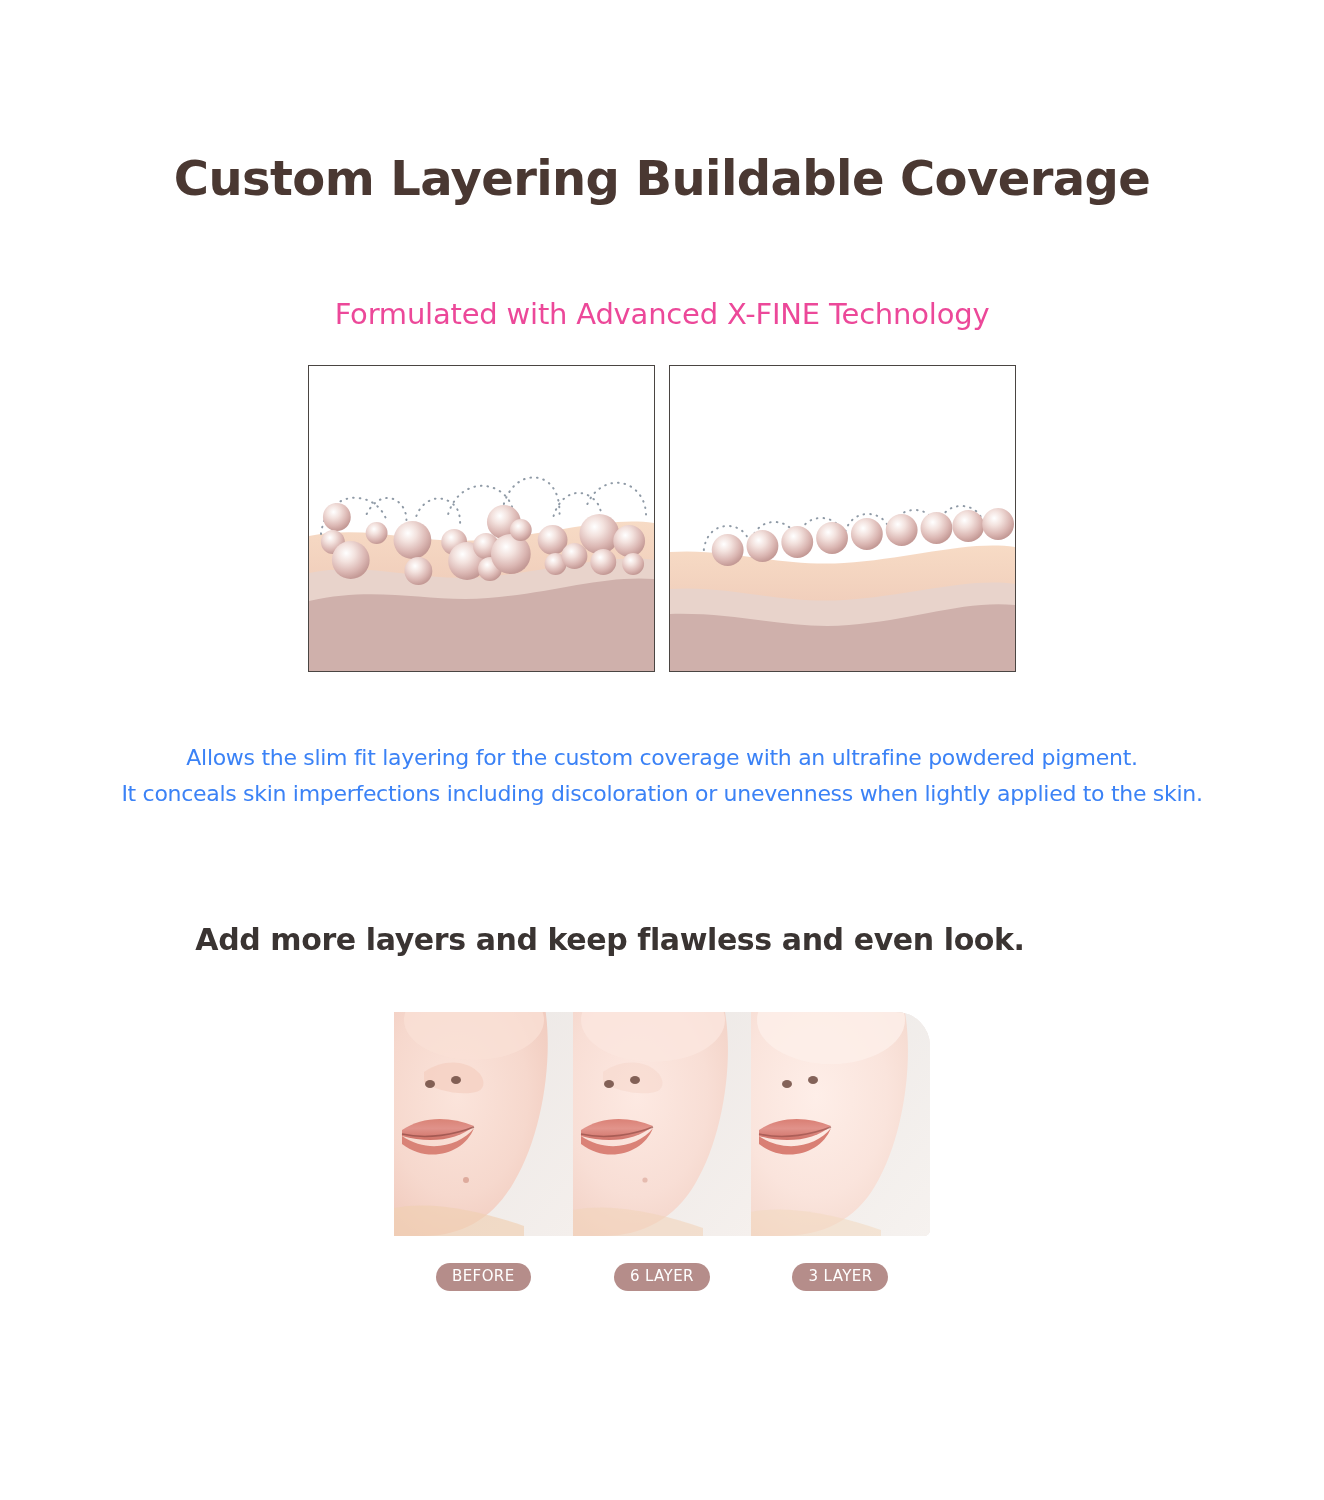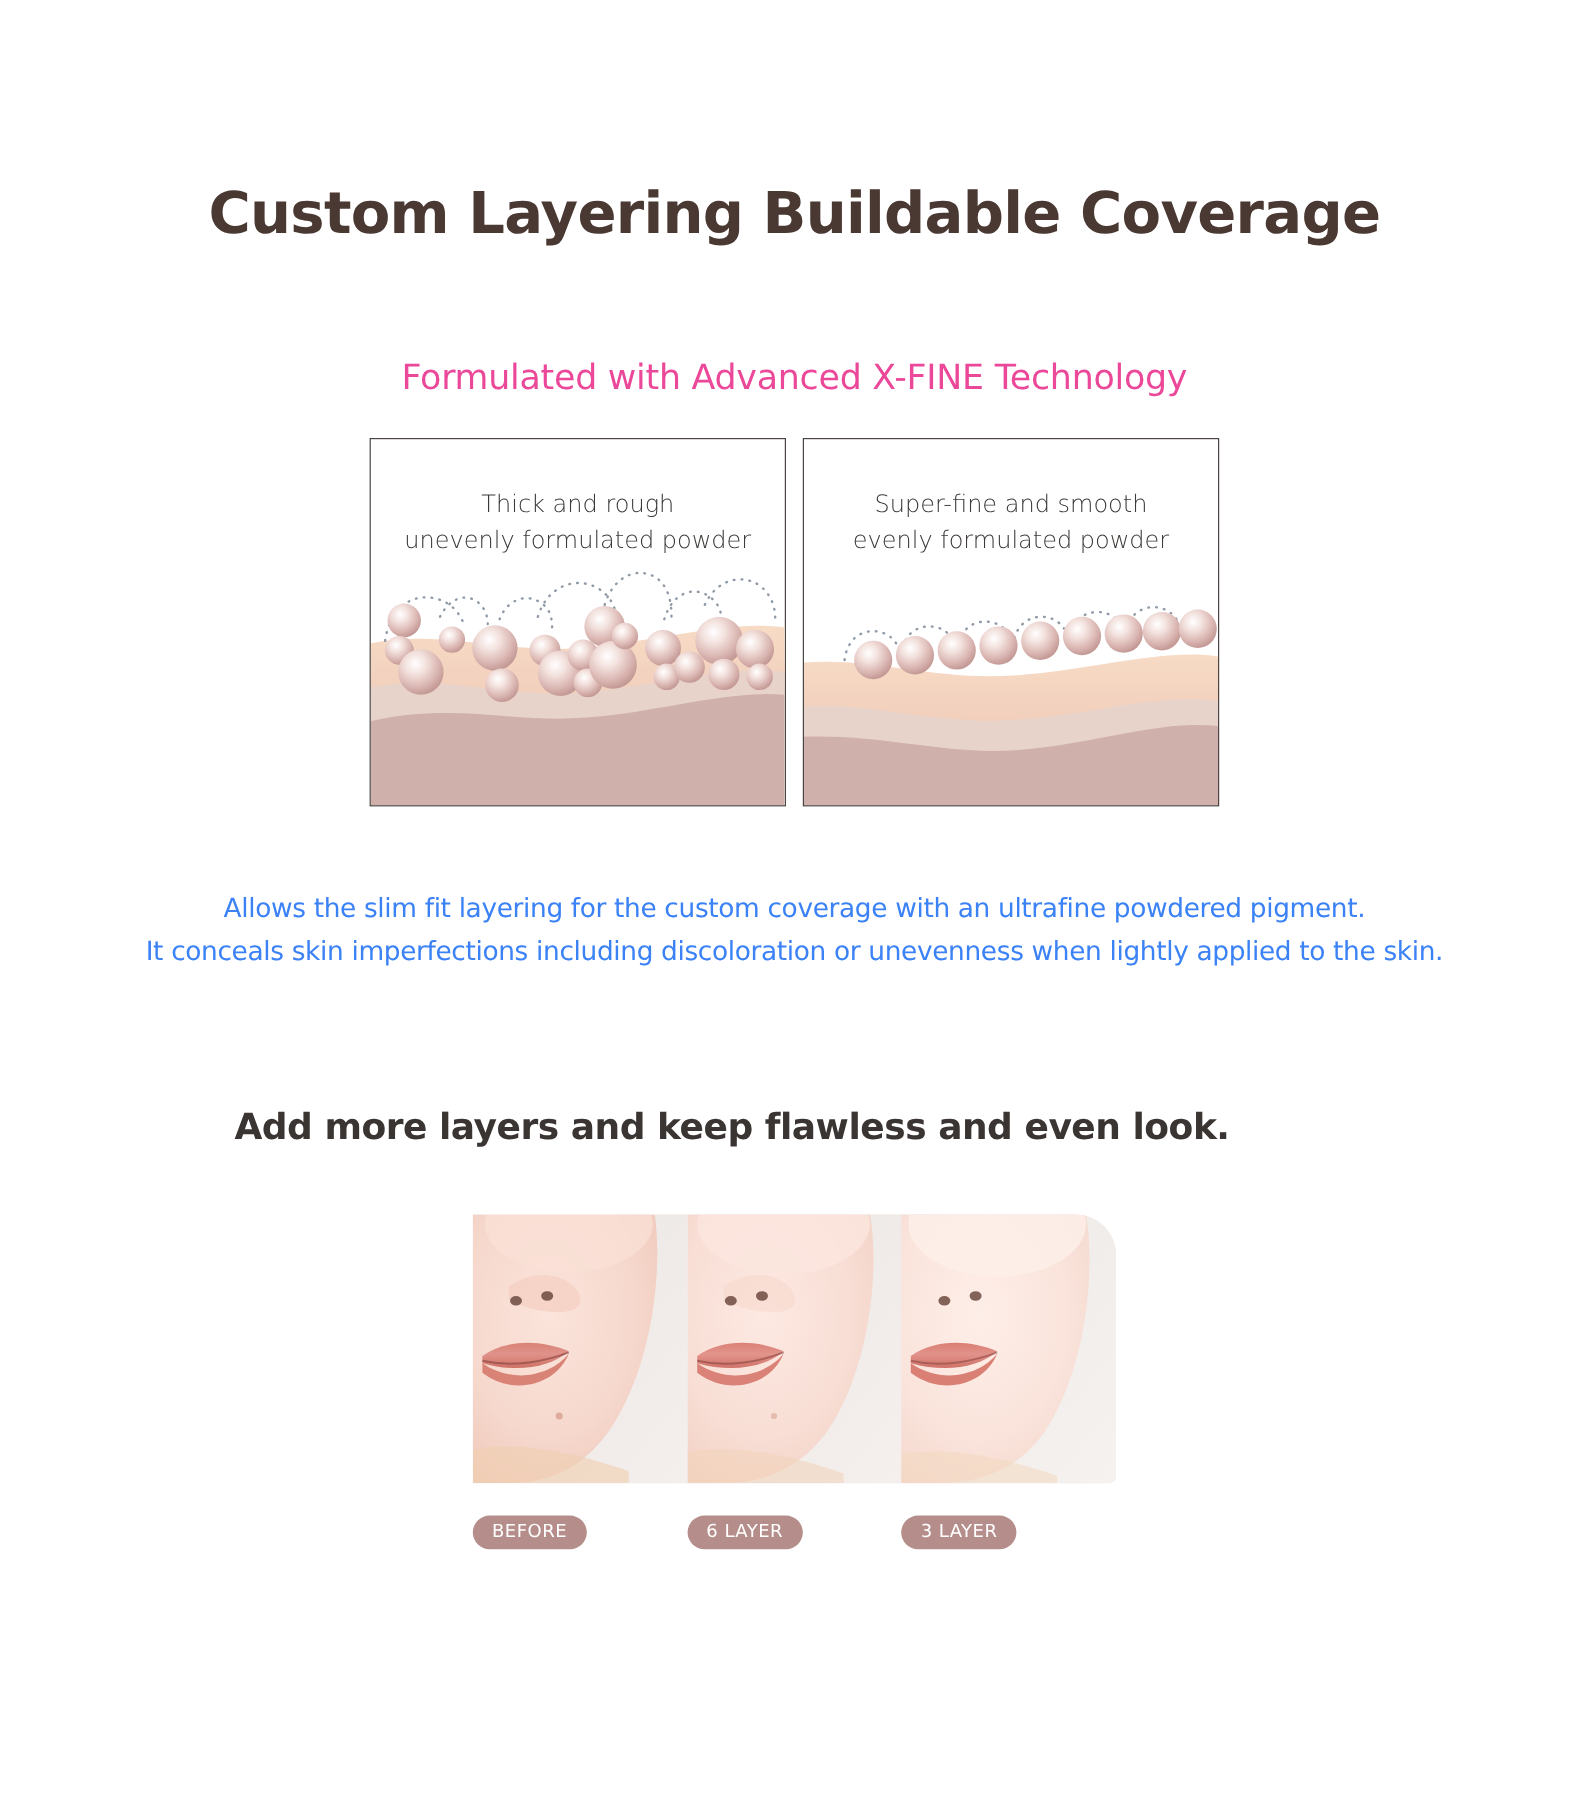--- a/index.html
+++ b/index.html
@@ -136,20 +136,21 @@
     position: absolute;
     top: 1263px;
     left: 394px;
     width: 536px;
     height: 28px;
     display: flex;
   }
   .badge-slot {
     width: 178.6px;
     display: flex;
+    justify-content: center;
   }
   .badge {
     display: inline-block;
     background: #b58d8a;
     color: #ffffff;
     font-size: 15px;
     letter-spacing: 0.4px;
     padding: 5px 16px 6px;
     border-radius: 14px;
     font-family: "DejaVu Sans", sans-serif;
@@ -160,22 +161,20 @@
 </head>
 <body>
 
 <div class="page-title">Custom Layering Buildable Coverage</div>
 
 <div class="page-subtitle">Formulated with Advanced X-FINE Technology</div>
 
 <div class="panels">
 
   <div class="panel">
-    <div class="panel-caption">Thick and rough
-unevenly formulated powder</div>
 
     <svg class="panel-art" viewBox="0 0 347 307" preserveAspectRatio="none">
       <defs>
         <radialGradient id="beadA" cx="38%" cy="32%" r="68%">
           <stop offset="0%" stop-color="#ffffff"></stop>
           <stop offset="34%" stop-color="#f3e2de"></stop>
           <stop offset="74%" stop-color="#dbb7b3"></stop>
           <stop offset="100%" stop-color="#c49a96"></stop>
         </radialGradient>
         <linearGradient id="skinTopL" x1="0" y1="0" x2="0" y2="1">
@@ -219,22 +218,20 @@
         <circle cx="267" cy="192" r="13" fill="url(#beadA)"></circle>
         <circle cx="292" cy="170" r="20" fill="url(#beadA)"></circle>
         <circle cx="296" cy="198" r="13" fill="url(#beadA)"></circle>
         <circle cx="322" cy="177" r="16" fill="url(#beadA)"></circle>
         <circle cx="326" cy="200" r="11" fill="url(#beadA)"></circle>
       </g>
     </svg>
   </div>
 
   <div class="panel">
-    <div class="panel-caption">Super-fine and smooth
-evenly formulated powder</div>
 
     <svg class="panel-art" viewBox="0 0 347 307" preserveAspectRatio="none">
       <defs>
         <radialGradient id="beadB" cx="38%" cy="32%" r="68%">
           <stop offset="0%" stop-color="#ffffff"></stop>
           <stop offset="34%" stop-color="#f3e2de"></stop>
           <stop offset="74%" stop-color="#dbb7b3"></stop>
           <stop offset="100%" stop-color="#c49a96"></stop>
         </radialGradient>
         <linearGradient id="skinTopR" x1="0" y1="0" x2="0" y2="1">

